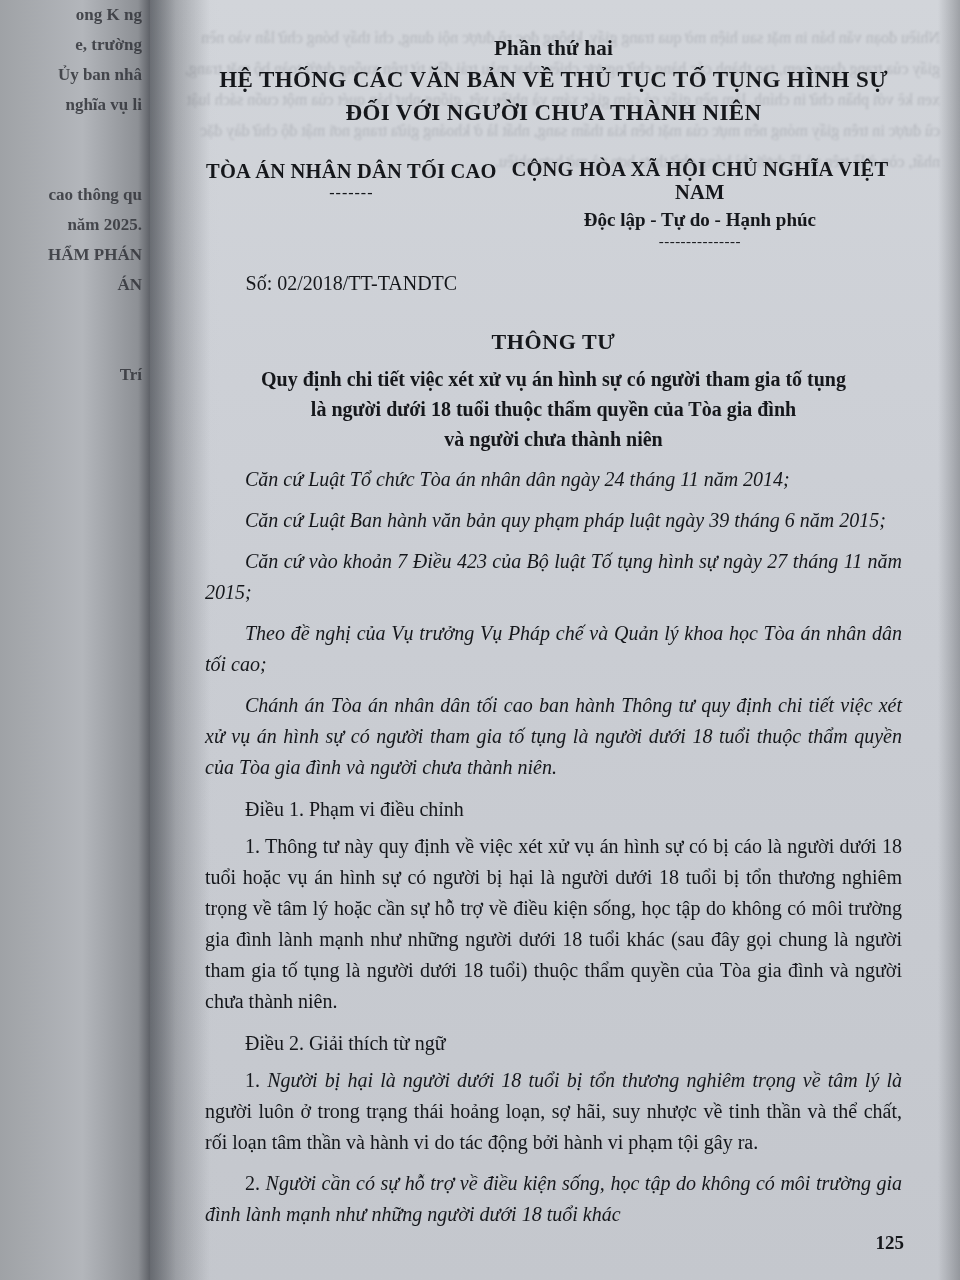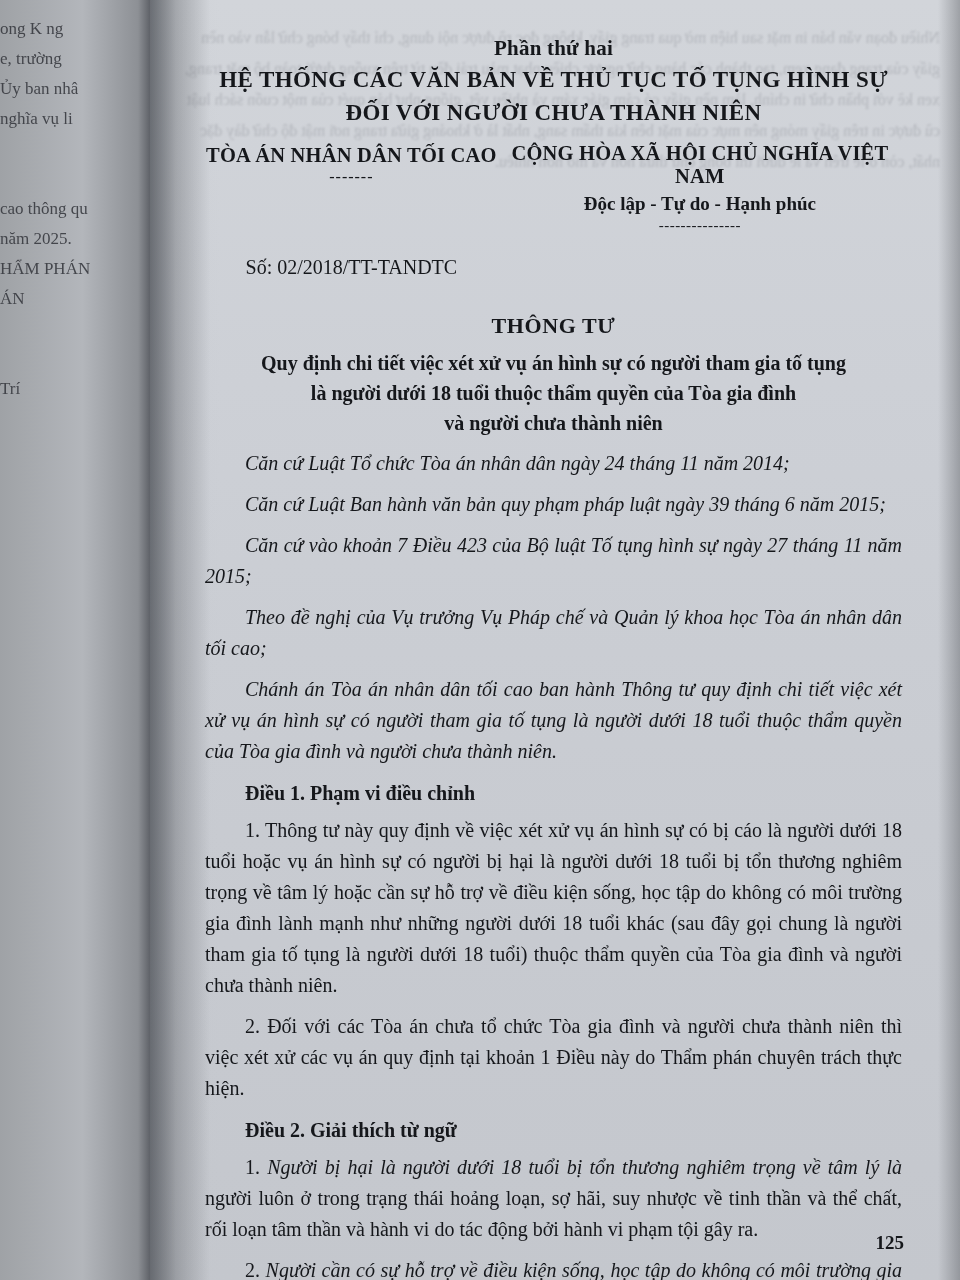--- a/index.html
+++ b/index.html
@@ -23,26 +23,28 @@
     width: 150px; height: 1280px;
     background: linear-gradient(90deg,#9fa2a6 0%, #b3b6bb 55%, #8d9095 92%, #5f6268 100%);
   }
   .bg-left-text {
     position: absolute;
     left: 0; top: 0;
     width: 150px; height: 1280px;
     color: #32343a;
     font-size: 17px;
     line-height: 30px;
-    padding: 14px 8px 0 0;
+    text-align: right;
+    padding: 0 8px 0 0;
     box-sizing: border-box;
     opacity: .85;
     filter: blur(0.6px);
     overflow: hidden;
     white-space: pre-wrap;
+    font-weight: bold;
   }
 
   
   .sheet {
     position: absolute;
     left: 150px; top: 0;
     width: 810px; height: 1280px;
     background:
       linear-gradient(90deg, rgba(120,125,133,.55) 0px, rgba(190,193,198,.15) 26px, rgba(255,255,255,0) 70px),
       linear-gradient(180deg, #d2d5da 0%, #cdd0d6 30%, #c8cbd1 65%, #c4c7cd 100%);
@@ -82,21 +84,21 @@
   .part-title {
     font-size: 23px;
     font-weight: bold;
     letter-spacing: .4px;
     line-height: 31px;
     margin: 0 0 2px 0;
   }
 
   .hdr {
     display: flex;
-    margin-top: 14px;
+    margin-top: 30px;
     align-items: flex-start;
   }
   .hdr-left {
     width: 42%;
     text-align: center;
     padding-top: 2px;
   }
   .hdr-right {
     width: 58%;
     text-align: center;
@@ -148,21 +150,21 @@
   .para {
     font-size: 20px;
     line-height: 31px;
     margin-top: 10px;
     text-indent: 40px;
   }
   .para.ital { font-style: italic; }
 
   .art-head {
     font-size: 20px;
-    font-weight: bold;
+    font-weight: normal;
     margin-top: 15px;
     text-indent: 40px;
   }
 
   .ital-run { font-style: italic; }
 
   .page-no {
     position: absolute;
     right: 56px;
     bottom: 26px;
@@ -240,21 +242,20 @@
       <div class="t-center doc-subtitle" style="margin-top:0">và người chưa thành niên</div>
 
       <div class="para ital t-just">Căn cứ Luật Tổ chức Tòa án nhân dân ngày 24 tháng 11 năm 2014;</div>
       <div class="para ital t-just">Căn cứ Luật Ban hành văn bản quy phạm pháp luật ngày 39 tháng 6 năm 2015;</div>
       <div class="para ital t-just">Căn cứ vào khoản 7 Điều 423 của Bộ luật Tố tụng hình sự ngày 27 tháng 11 năm 2015;</div>
       <div class="para ital t-just">Theo đề nghị của Vụ trưởng Vụ Pháp chế và Quản lý khoa học Tòa án nhân dân tối cao;</div>
       <div class="para ital t-just">Chánh án Tòa án nhân dân tối cao ban hành Thông tư quy định chi tiết việc xét xử vụ án hình sự có người tham gia tố tụng là người dưới 18 tuổi thuộc thẩm quyền của Tòa gia đình và người chưa thành niên.</div>
 
       <div class="art-head">Điều 1. Phạm vi điều chỉnh</div>
       <div class="para t-just">1. Thông tư này quy định về việc xét xử vụ án hình sự có bị cáo là người dưới 18 tuổi hoặc vụ án hình sự có người bị hại là người dưới 18 tuổi bị tổn thương nghiêm trọng về tâm lý hoặc cần sự hỗ trợ về điều kiện sống, học tập do không có môi trường gia đình lành mạnh như những người dưới 18 tuổi khác (sau đây gọi chung là người tham gia tố tụng là người dưới 18 tuổi) thuộc thẩm quyền của Tòa gia đình và người chưa thành niên.</div>
-      <div class="para t-just">2. Đối với các Tòa án chưa tổ chức Tòa gia đình và người chưa thành niên thì việc xét xử các vụ án quy định tại khoản 1 Điều này do Thẩm phán chuyên trách thực hiện.</div>
 
       <div class="art-head">Điều 2. Giải thích từ ngữ</div>
 
       <div class="para t-just"><span>1. </span><span class="ital-run">Người bị hại là người dưới 18 tuổi bị tổn thương nghiêm trọng về tâm lý là</span><span> người luôn ở trong trạng thái hoảng loạn, sợ hãi, suy nhược về tinh thần và thể chất, rối loạn tâm thần và hành vi do tác động bởi hành vi phạm tội gây ra.</span></div>
 
       <div class="para t-just"><span>2. </span><span class="ital-run">Người cần có sự hỗ trợ về điều kiện sống, học tập do không có môi trường gia đình lành mạnh như những người dưới 18 tuổi khác</span></div>
 
     </div>
 
     <div class="page-no">125</div>

